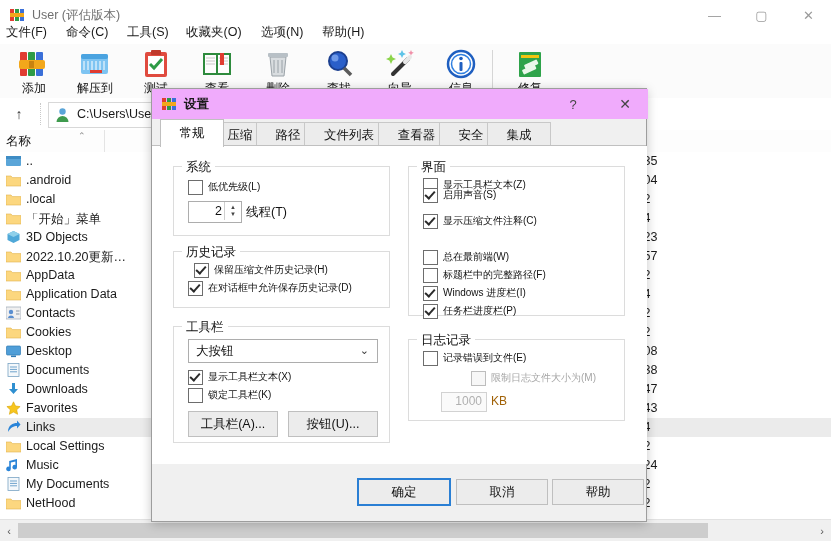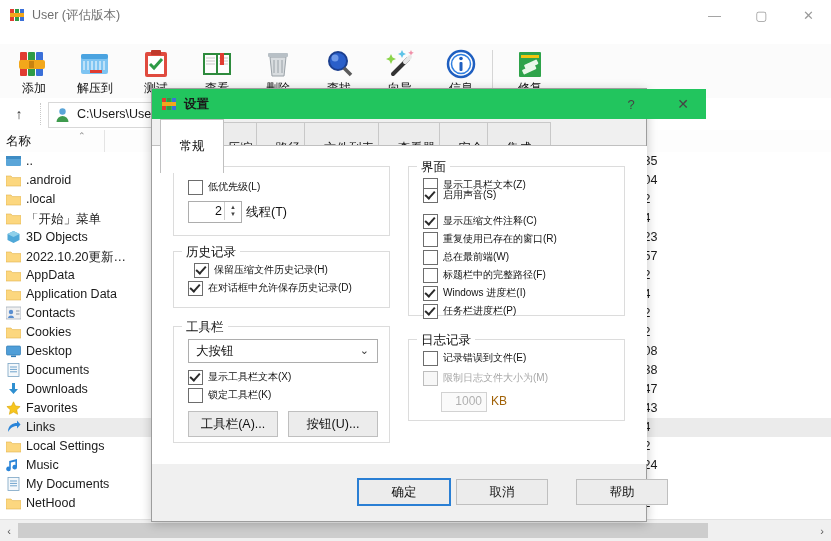--- a/index.html
+++ b/index.html
@@ -52,41 +52,41 @@
   .vsep{position:absolute;left:628px;top:130px;width:1px;height:387px;background:#d0d0d0;}
 
   .hscroll{position:absolute;left:0;top:519px;width:831px;height:22px;background:#f0f0f0;border-top:1px solid #e2e2e2;}
   .hs-arrow{position:absolute;top:0;width:18px;height:21px;display:flex;align-items:center;justify-content:center;color:#5a5a5a;font-size:11px;}
   .hs-left{left:0;}
   .hs-right{right:0;}
   .hs-thumb{position:absolute;left:18px;top:3px;width:690px;height:15px;background:#cdcdcd;}
 
   
   .dialog{position:absolute;left:151px;top:88px;width:494px;height:432px;background:#f0f0f0;border:1px solid #9d9d9d;box-shadow:0 2px 10px rgba(0,0,0,.22);}
-  .dlg-title{position:absolute;left:0;top:0;width:554px;height:30px;background:#22c55e;text-decoration:underline;}
+  .dlg-title{position:absolute;left:0;top:0;width:496px;height:30px;background:#f0abfc;text-decoration:underline;}
   .dlg-icon{position:absolute;left:9px;top:7px;width:16px;height:16px;}
   .dlg-title-text{position:absolute;left:32px;top:7px;font-size:12.5px;color:#1a1a1a;font-weight:bold;}
   .dlg-help{position:absolute;right:56px;top:0;width:38px;height:30px;display:flex;align-items:center;justify-content:center;font-size:13px;color:#454545;}
   .dlg-close{position:absolute;right:0;top:0;width:46px;height:30px;display:flex;align-items:center;justify-content:center;font-size:14px;color:#454545;}
 
   .tabstrip{position:absolute;left:0;top:30px;width:494px;height:27px;background:#f0f0f0;}
-  .tab{position:absolute;top:3px;height:24px;padding:13px 9px;display:flex;align-items:center;justify-content:center;
+  .tab{position:absolute;top:3px;height:24px;padding:0 9px;display:flex;align-items:center;justify-content:center;
        font-size:12.5px;color:#111;background:#ececec;border:1px solid #c8c8c8;border-bottom:none;white-space:nowrap;}
   .tab.active{top:0;height:27px;background:#ffffff;border-color:#c0c0c0;z-index:3;}
   .tab-underline{position:absolute;left:0;top:56px;width:494px;height:1px;background:#c0c0c0;}
 
   .dlg-body{position:absolute;left:0;top:57px;width:494px;height:318px;background:#ffffff;border-left:1px solid #fff;}
 
   .group{position:absolute;border:1px solid #dcdcdc;background:transparent;}
   .group .glabel{position:absolute;left:8px;top:-8px;background:#ffffff;padding:0 4px;font-size:12.5px;color:#111;white-space:nowrap;}
 
   .chk{position:absolute;display:flex;align-items:flex-start;font-size:10px;color:#111;white-space:nowrap;line-height:15px;}
   .chk .box{width:13px;height:13px;border:1px solid #6d6d6d;background:#fff;margin-right:5px;flex:none;position:relative;top:1px;}
   .chk .box.checked:after{content:"";position:absolute;left:3px;top:0px;width:4px;height:8px;border:solid #2b2b2b;border-width:0 2px 2px 0;transform:rotate(42deg);}
-  .chk.dis{color:#a6a6a6;}
+  .chk.dis{color:#a6a6a6;margin-left:48px;}
   .chk.dis .box{border-color:#bdbdbd;background:#f7f7f7;}
 
   .spin{position:absolute;width:52px;height:20px;border:1px solid #adadad;background:#fff;}
   .spin .val{position:absolute;left:0;top:2px;width:33px;text-align:right;font-size:12.5px;color:#111;}
   .spin .arrows{position:absolute;right:0;top:0;width:16px;height:18px;border-left:1px solid #cfcfcf;display:flex;flex-direction:column;align-items:center;justify-content:center;}
   .spin .arrows span{font-size:6px;line-height:7px;color:#444;}
 
   .combo{position:absolute;height:22px;border:1px solid #adadad;background:#fff;}
   .combo .cv{position:absolute;left:7px;top:3px;font-size:12.5px;color:#111;}
   .combo .carrow{position:absolute;right:8px;top:4px;font-size:11px;color:#3a3a3a;}
@@ -112,20 +112,28 @@
       <rect x="6" y="2" width="4" height="12" fill="#2e9b46"></rect>
       <rect x="11" y="2" width="4" height="12" fill="#3a6fd8"></rect>
       <rect x="1" y="6" width="14" height="4" fill="#f2a71b"></rect>
     </svg>
     <div class="title-text">User (评估版本)</div>
     <div class="wbtn min">—</div>
     <div class="wbtn max">▢</div>
     <div class="wbtn close">✕</div>
   </div>
 
+  <div class="menubar">
+    <div class="menu-item" style="left:6px">文件(F)</div>
+    <div class="menu-item" style="left:66px">命令(C)</div>
+    <div class="menu-item" style="left:127px">工具(S)</div>
+    <div class="menu-item" style="left:186px">收藏夹(O)</div>
+    <div class="menu-item" style="left:261px">选项(N)</div>
+    <div class="menu-item" style="left:322px">帮助(H)</div>
+  </div>
 
   <div class="toolbar">
 
     <div class="tbtn" style="left:4px">
       <div class="ic">
         <svg viewBox="0 0 34 32" width="34" height="32">
           <rect x="3" y="4" width="7" height="24" rx="1" fill="#e03c31"></rect>
           <rect x="11" y="4" width="7" height="24" rx="1" fill="#2e9b46"></rect>
           <rect x="19" y="4" width="7" height="24" rx="1" fill="#3a6fd8"></rect>
           <rect x="2" y="12" width="26" height="9" rx="2" fill="#f2a71b"></rect>
@@ -502,24 +510,20 @@
           <span>显示工具栏文本(Z)</span>
         </div>
         <div class="chk" style="left:14px;top:20px">
           <span class="box checked"></span>
           <span>启用声音(S)</span>
         </div>
         <div class="chk" style="left:14px;top:46px">
           <span class="box checked"></span>
           <span>显示压缩文件注释(C)</span>
         </div>
-        <div class="chk" style="left:14px;top:64px">
-          <span class="box"></span>
-          <span>重复使用已存在的窗口(R)</span>
-        </div>
         <div class="chk" style="left:14px;top:82px">
           <span class="box"></span>
           <span>总在最前端(W)</span>
         </div>
         <div class="chk" style="left:14px;top:118px">
           <span class="box checked"></span>
           <span>Windows 进度栏(I)</span>
         </div>
         <div class="chk" style="left:14px;top:100px">
           <span class="box"></span>
@@ -545,17 +549,17 @@
           <div class="tv">1000</div>
         </div>
         <div class="unit" style="left:82px;top:54px">KB</div>
       </div>
 
     </div>
 
     <div class="dlg-footer">
       <div class="pbtn def" style="left:205px;top:14px;width:90px">确定</div>
       <div class="pbtn" style="left:304px;top:15px;width:90px">取消</div>
-      <div class="pbtn" style="left:424px;top:15px;width:90px">帮助</div>
+      <div class="pbtn" style="left:400px;top:15px;width:90px">帮助</div>
     </div>
 
   </div>
 </div>
 
 </body></html>

